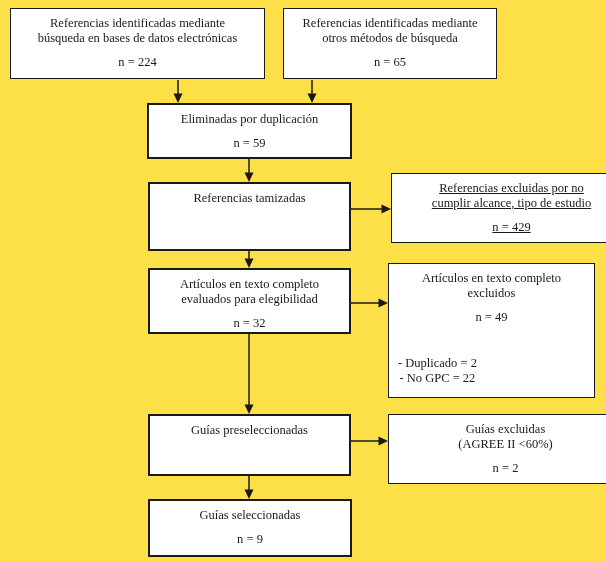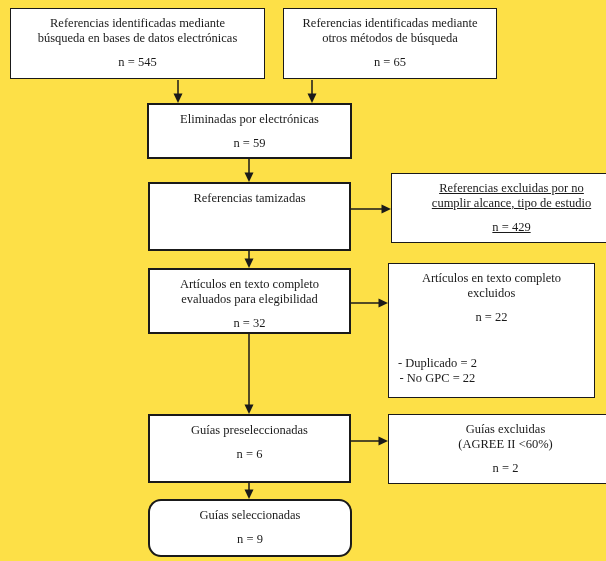--- a/index.html
+++ b/index.html
@@ -49,22 +49,22 @@
     position: absolute;
     left: 9px;
     bottom: 11px;
     text-align: center;
     white-space: pre-line;
   }
   
   #box-duplicates-removed     { left: 147px; top: 103px; width: 205px; height: 56px;  border-width: 2px; }
   #box-references-screened    { left: 148px; top: 182px; width: 203px; height: 69px;  border-width: 2px; }
   #box-fulltext-assessed      { left: 148px; top: 268px; width: 203px; height: 66px;  border-width: 2px; }
-  #box-guidelines-preselected { left: 148px; top: 414px; width: 203px; height: 69px;  border-width: 2px; }
-  #box-guidelines-selected    { left: 148px; top: 499px; width: 204px; height: 58px;  border-width: 2px; border-radius: 13px; }
+  #box-guidelines-preselected { left: 148px; top: 414px; width: 203px; height: 62px;  border-width: 2px; }
+  #box-guidelines-selected    { left: 148px; top: 499px; width: 204px; height: 58px;  border-width: 2px; }
   
   #box-identified-databases   { left: 10px;  top: 8px;   width: 255px; height: 71px;  border-width: 1.5px; }
   #box-identified-other       { left: 283px; top: 8px;   width: 214px; height: 71px;  border-width: 1.5px; }
   
   #box-references-excluded    { left: 391px; top: 173px; width: 241px; height: 70px;  border-width: 1px; text-decoration: underline; }
   #box-fulltext-excluded      { left: 388px; top: 263px; width: 207px; height: 135px; border-width: 1px; }
   #box-guidelines-excluded    { left: 388px; top: 414px; width: 235px; height: 70px;  border-width: 1px; }
 </style>
 </head>
 <body>
@@ -106,31 +106,31 @@
     </g>
     <g stroke="#1a1a1a" fill="#1a1a1a">
       <line x1="249" y1="468" x2="249" y2="490.5" stroke-width="1.5"></line>
       <polygon points="244.5,489.5 253.5,489.5 249,499" stroke="none"></polygon>
     </g>
   </svg>
 
   <div class="box" id="box-identified-databases">
     <span class="box-label">Referencias identificadas mediante
 búsqueda en bases de datos electrónicas</span>
-    <span class="box-n">n = 545</span>
+    <span class="box-n">n = 224</span>
   </div>
 
   <div class="box" id="box-identified-other">
     <span class="box-label">Referencias identificadas mediante
 otros métodos de búsqueda</span>
     <span class="box-n">n = 65</span>
   </div>
 
   <div class="box" id="box-duplicates-removed">
-    <span class="box-label">Eliminadas por electrónicas</span>
+    <span class="box-label">Eliminadas por duplicación</span>
     <span class="box-n">n = 59</span>
   </div>
 
   <div class="box" id="box-references-screened">
     <span class="box-label">Referencias tamizadas</span>
   </div>
 
   <div class="box" id="box-references-excluded">
     <span class="box-label">Referencias excluidas por no
 cumplir alcance, tipo de estudio</span>
@@ -139,28 +139,27 @@
 
   <div class="box" id="box-fulltext-assessed">
     <span class="box-label">Artículos en texto completo
 evaluados para elegibilidad</span>
     <span class="box-n">n = 32</span>
   </div>
 
   <div class="box" id="box-fulltext-excluded">
     <span class="box-label">Artículos en texto completo
 excluidos</span>
-    <span class="box-n">n = 22</span>
+    <span class="box-n">n = 49</span>
     <span class="box-reasons">- Duplicado = 2
 - No GPC = 22</span>
   </div>
 
   <div class="box" id="box-guidelines-preselected">
     <span class="box-label">Guías preseleccionadas</span>
-    <span class="box-n">n = 6</span>
   </div>
 
   <div class="box" id="box-guidelines-excluded">
     <span class="box-label">Guías excluidas
 (AGREE II &lt;60%)</span>
     <span class="box-n">n = 2</span>
   </div>
 
   <div class="box" id="box-guidelines-selected">
     <span class="box-label">Guías seleccionadas</span>

